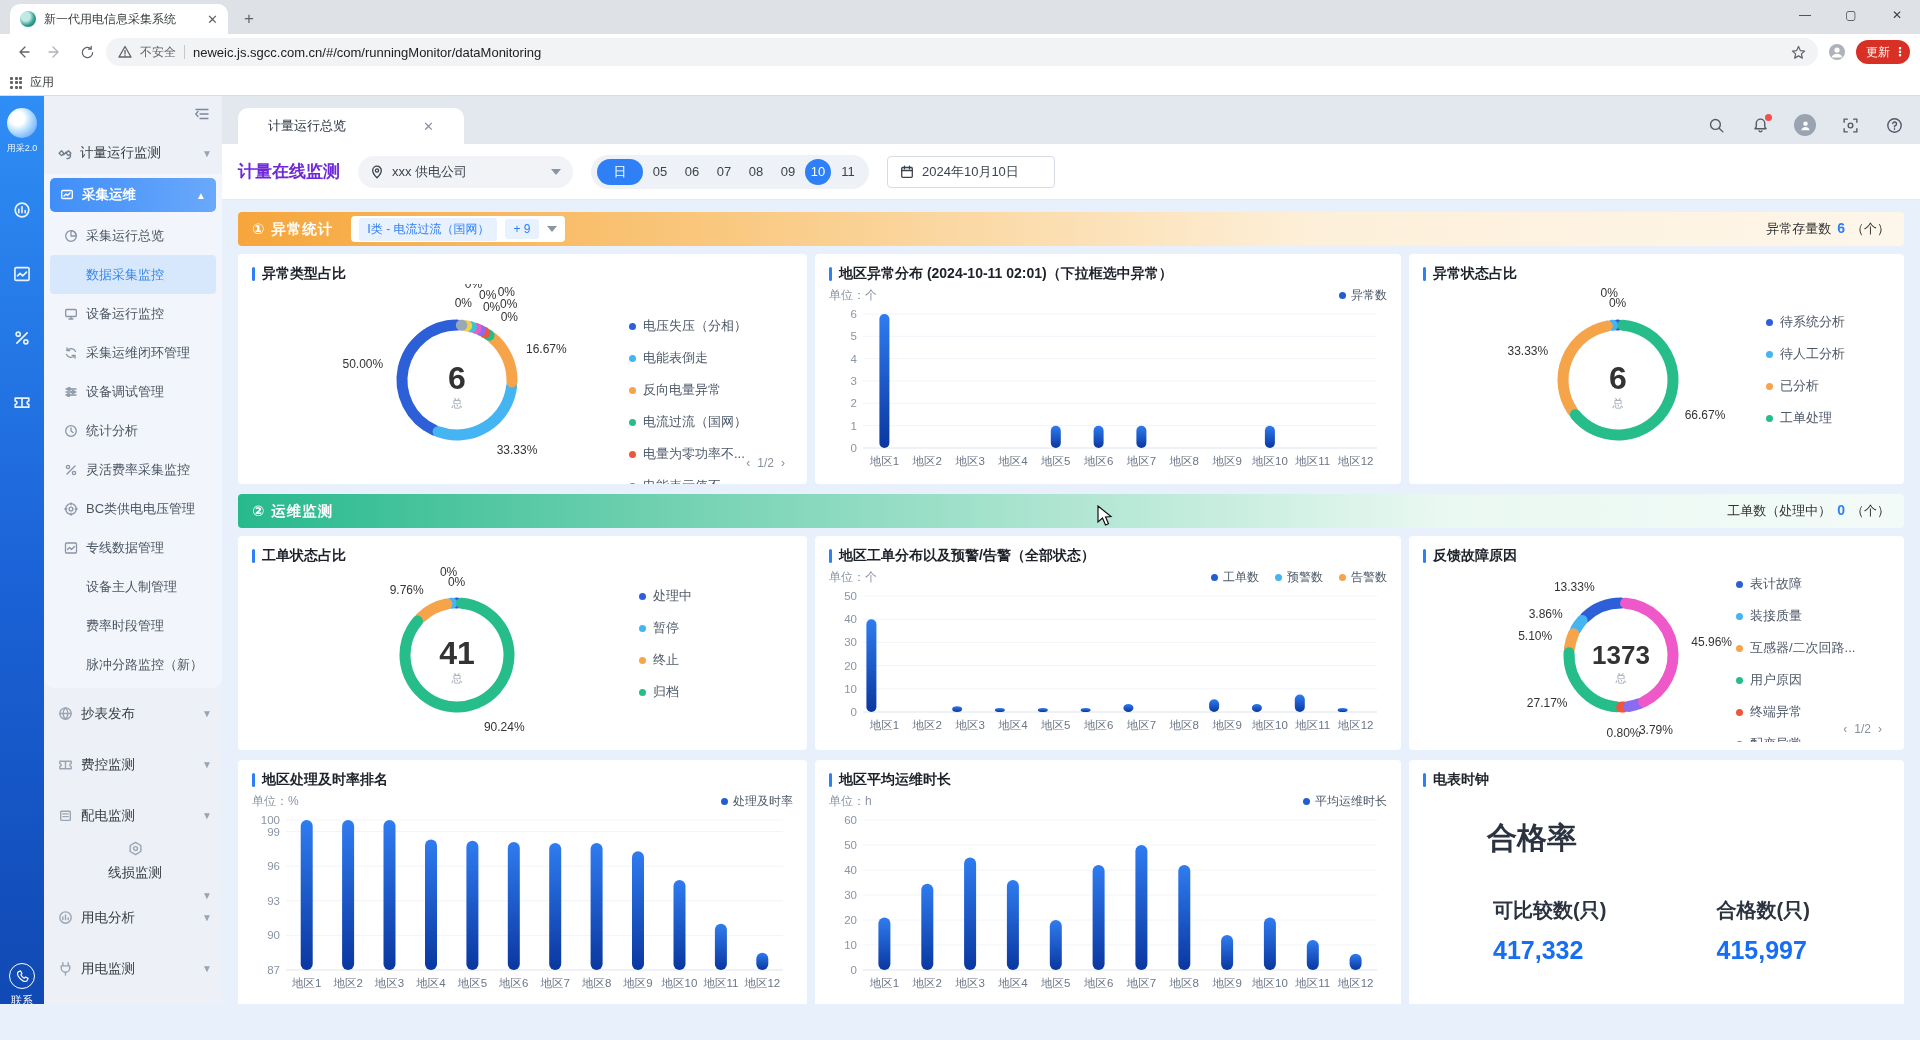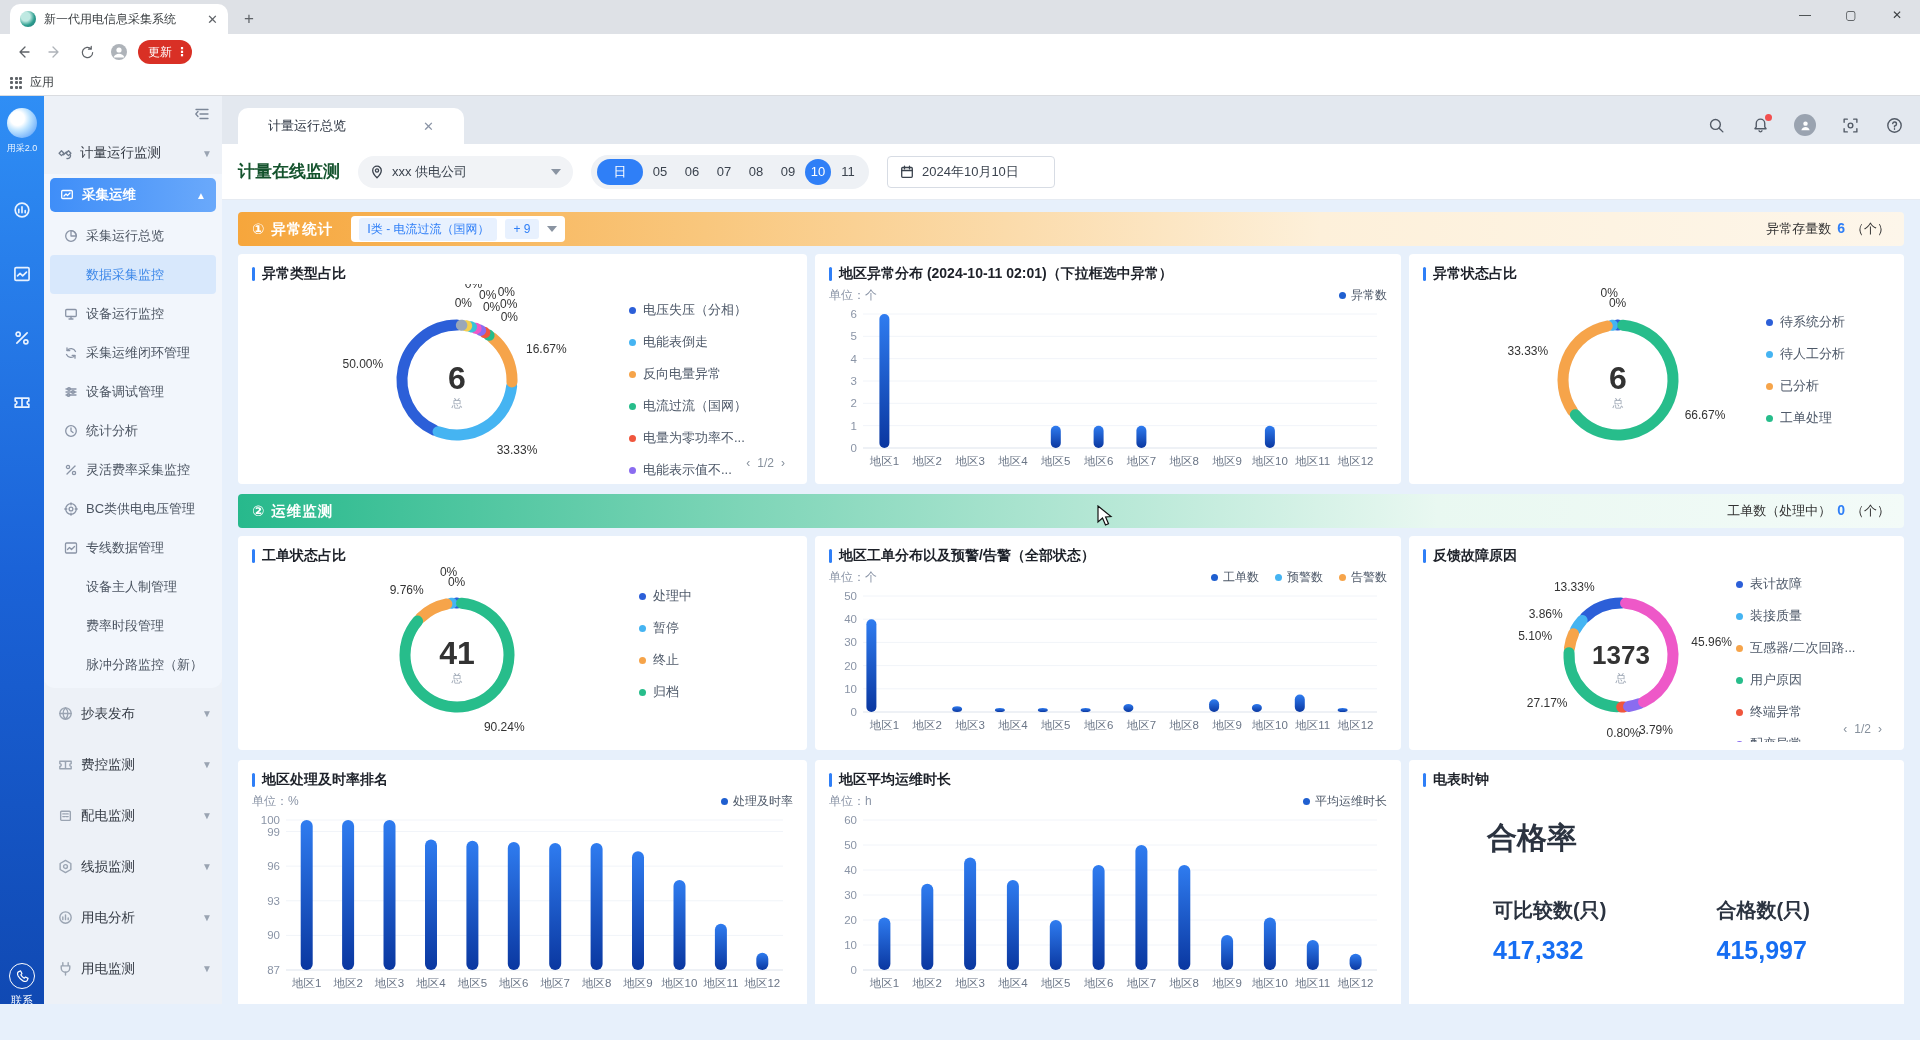--- a/index.html
+++ b/index.html
@@ -54,21 +54,21 @@
   .main { flex:1; display:flex; flex-direction:column; background:#e7f0fb; min-width:0; }
   .tabbar { height:48px; background:#e3e8ef; display:flex; align-items:flex-end; padding:0 16px; }
   .wtab { width:226px; height:36px; background:#fff; border-radius:10px 10px 0 0; display:flex; align-items:center; padding:0 30px; gap:8px; font-size:13px; color:#2b3340; }
   .wtab-close { margin-left:auto; color:#8a94a6; font-size:13px; }
   .tb-icons { margin-left:auto; display:flex; align-items:center; gap:24px; padding-bottom:8px; color:#525a66; }
   .tb-ic { position:relative; width:20px; height:20px; display:flex; align-items:center; justify-content:center; }
   .reddot { position:absolute; top:-1px; right:-2px; width:7px; height:7px; background:#f24f4f; border-radius:50%; }
   .avatar-c { width:22px; height:22px; border-radius:50%; background:#9aa3b0; display:flex; align-items:center; justify-content:center; color:#fff; }
 
   .filterbar { height:56px; background:#fff; border-bottom:1px solid #e6ebf2; display:flex; align-items:center; padding:0 16px; gap:18px; }
-  .f-title { font-size:17px; font-weight:bold; color:#14532d; }
+  .f-title { font-size:17px; font-weight:bold; color:#6d28d9; }
   .f-select { height:32px; width:215px; background:#f1f3f6; border-radius:16px; display:flex; align-items:center; gap:8px; padding:0 12px; color:#3b434e; font-size:13px; }
   .f-select .chev, .f-days .chev { margin-left:auto; }
   .chev-down { width:0; height:0; border-left:5px solid transparent; border-right:5px solid transparent; border-top:6px solid #8a94a2; }
   .f-days { height:34px; background:#eef1f5; border-radius:17px; display:flex; align-items:center; padding:0 6px; gap:2px; }
   .f-mode { width:46px; height:26px; border-radius:13px; background:#2f7ff7; color:#fff; display:flex; align-items:center; justify-content:center; font-size:13px; }
   .f-day { width:30px; height:26px; display:flex; align-items:center; justify-content:center; color:#3b434e; font-size:13px; border-radius:13px; }
   .f-day.active { background:#2f7ff7; color:#fff; width:26px; border-radius:50%; }
   .f-date { height:32px; border:1px solid #d7dce4; border-radius:4px; background:#fff; display:flex; align-items:center; gap:8px; padding:0 12px; width:168px; color:#3b434e; }
 
   .content { flex:1; padding:12px 16px 0 16px; overflow:hidden; }
@@ -137,20 +137,32 @@
     <span class="navic" style="color:#aeb3b9">
         <svg width="16" height="16" viewBox="0 0 16 16" class="ico" stroke-width="1.6">
           <path d="M6 3l5 5-5 5M11 8H2"></path>
         </svg>
       </span>
     <span class="navic">
         <svg width="15" height="15" viewBox="0 0 16 16" class="ico" stroke-width="1.6">
           <path d="M13.5 8a5.5 5.5 0 1 1-1.6-3.9M12 1.5v3h-3"></path>
         </svg>
       </span>
+    <div class="omnibox">
+      <svg width="14" height="14" viewBox="0 0 14 14" class="ico">
+          <path d="M7 1.5 13 12H1Z"></path>
+          <path d="M7 5.5V9M7 10.6v.4"></path>
+        </svg>
+      <span class="omni-sec">不安全</span>
+      <span class="omni-divider"></span>
+      <span class="omni-url">neweic.js.sgcc.com.cn/#/com/runningMonitor/dataMonitoring</span>
+      <svg width="15" height="15" viewBox="0 0 16 16" class="ico">
+          <path d="M8 1.5 10 6l4.5.5-3.4 3 1 4.5L8 11.6 3.9 14l1-4.5L1.5 6.5 6 6Z"></path>
+        </svg>
+    </div>
     <span class="navic">
         <svg width="18" height="18" viewBox="0 0 18 18">
           <circle cx="9" cy="9" r="8" fill="#aeb3b9"></circle>
           <circle cx="9" cy="7" r="2.6" fill="#fff"></circle>
           <path d="M3.5 14.6c1-2.6 3-3.8 5.5-3.8s4.5 1.2 5.5 3.8" fill="#fff"></path>
         </svg>
       </span>
     <div class="update-pill">
       <span>更新</span>
       <span style="font-weight:bold">⋮</span>
@@ -358,21 +370,21 @@
           <div class="sb-item" style="height: 51px;">
             <span class="menu-icon">
               <svg width="15" height="15" viewBox="0 0 14 14" class="ico" style="stroke:#9aa4b2">
                 <rect x="2.5" y="3" width="9" height="8.5" rx=".8"></rect>
                 <path d="M4.5 5.5h2M7.5 5.5h2M4.5 8h2M7.5 8h2"></path>
               </svg>
             </span>
             <span>配电监测</span>
             <span class="chev">▼</span>
           </div>
-          <div class="sb-item" style="height: 51px;">
+          <div class="sb-item" style="height: 51px; flex-direction: column;">
             <span class="menu-icon">
               <svg width="15" height="15" viewBox="0 0 14 14" class="ico" style="stroke:#9aa4b2">
                 <path d="M7 1.3 12 4.2v5.6L7 12.7 2 9.8V4.2Z"></path>
                 <circle cx="7" cy="7" r="1.8"></circle>
               </svg>
             </span>
             <span>线损监测</span>
             <span class="chev">▼</span>
           </div>
           <div class="sb-item" style="height: 51px;">
@@ -513,21 +525,21 @@
                   <text x="230.9" y="27.1" text-anchor="start" font-size="12" fill="#333">0%</text>
                   <path d="M 219.51 42.95 A 55 55 0 0 0 218.96 42.80" fill="none" stroke="#37c3d8" stroke-width="11" stroke-linecap="round"></path>
                   <text x="227.1" y="15.4" text-anchor="start" font-size="12" fill="#333">0%</text>
                   <path d="M 214.74 41.87 A 55 55 0 0 0 214.17 41.77" fill="none" stroke="#f3cf4e" stroke-width="11" stroke-linecap="round"></path>
                   <text x="221.4" y="3.9" text-anchor="middle" font-size="12" fill="#333">0%</text>
                   <path d="M 209.89 41.22 A 55 55 0 0 0 209.32 41.17" fill="none" stroke="#9aa7b8" stroke-width="11" stroke-linecap="round"></path>
                   <text x="211.3" y="22.8" text-anchor="middle" font-size="12" fill="#333">0%</text>
                   <text x="205" y="105" text-anchor="middle" font-size="32" font-weight="600" fill="#333">6</text>
                   <text x="205" y="123" text-anchor="middle" font-size="11" fill="#9aa4b2">总</text>
                 </svg>
-                <div class="dlegend" style="width: 160px; top: 16px; max-height: 180px;">
+                <div class="dlegend" style="width: 160px; top: 32px; max-height: 180px;">
                   <div class="dlegend-item">
                     <span class="ldot" style="background: rgb(44, 95, 216);"></span>
                     <span>电压失压（分相）</span>
                   </div>
                   <div class="dlegend-item">
                     <span class="ldot" style="background: rgb(69, 180, 242);"></span>
                     <span>电能表倒走</span>
                   </div>
                   <div class="dlegend-item">
                     <span class="ldot" style="background: rgb(246, 164, 74);"></span>

